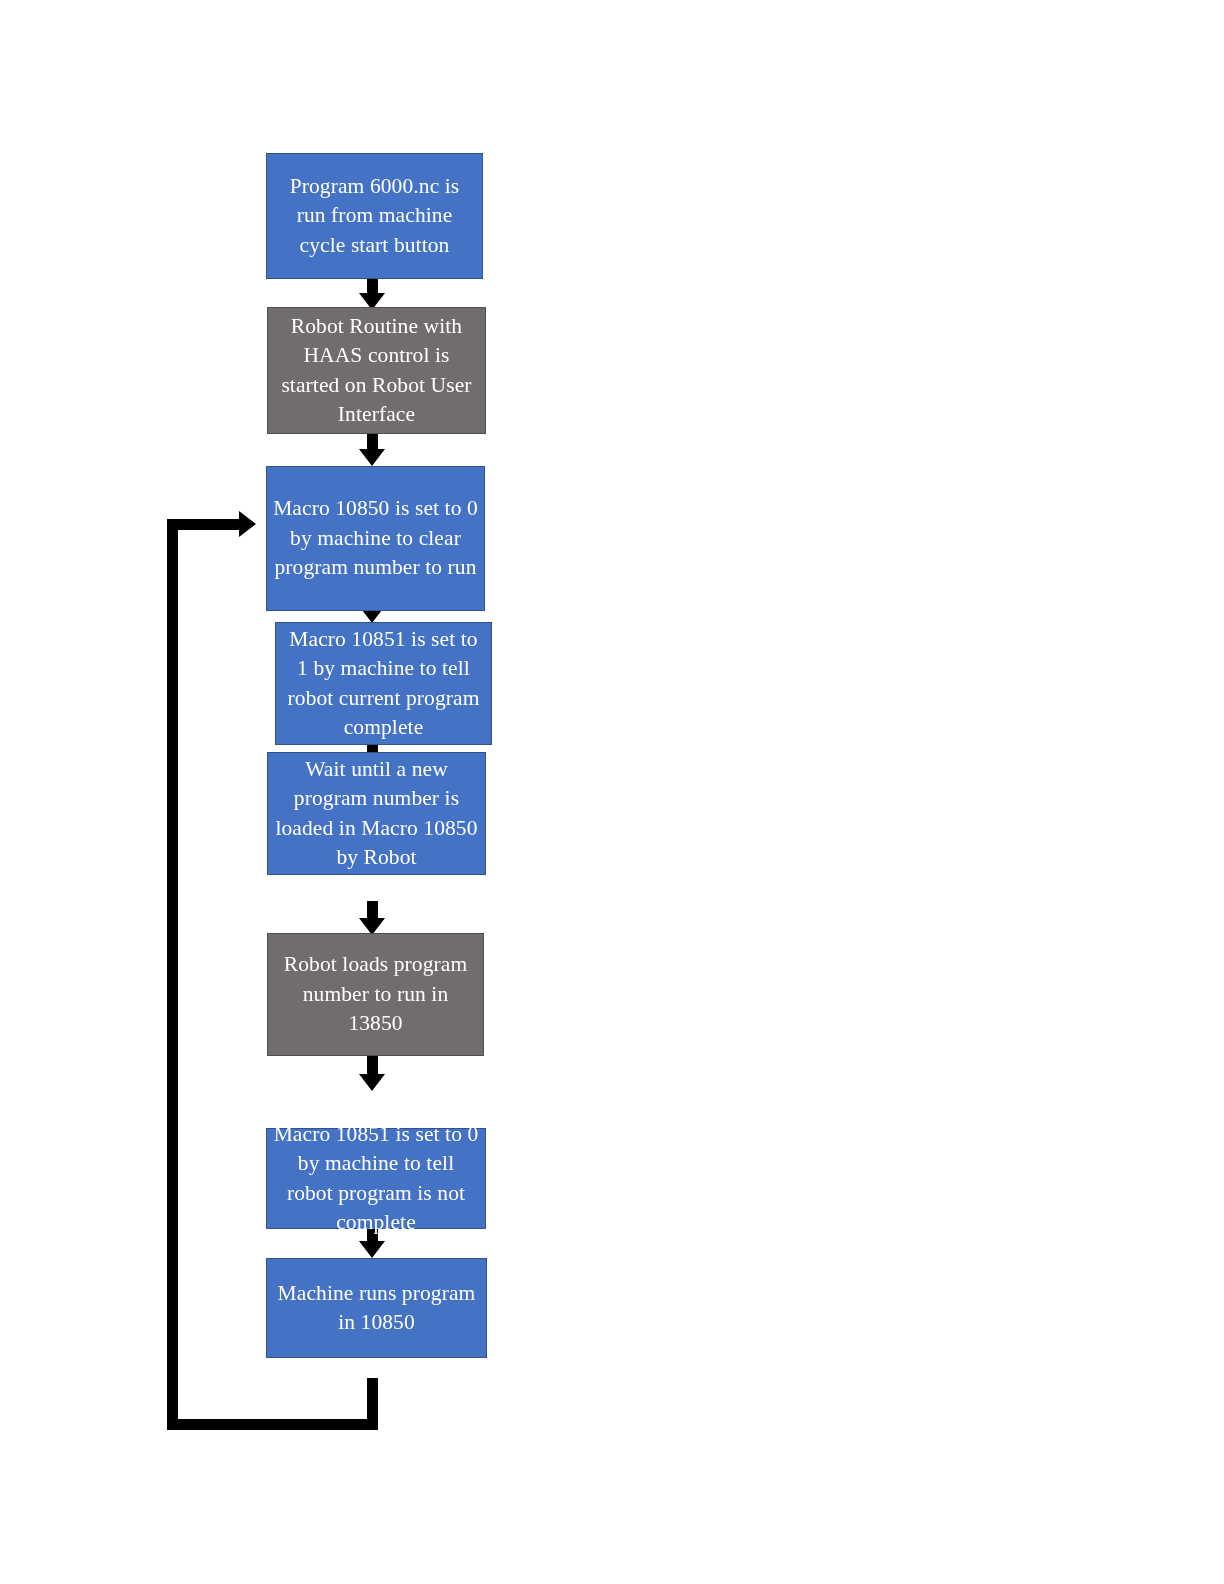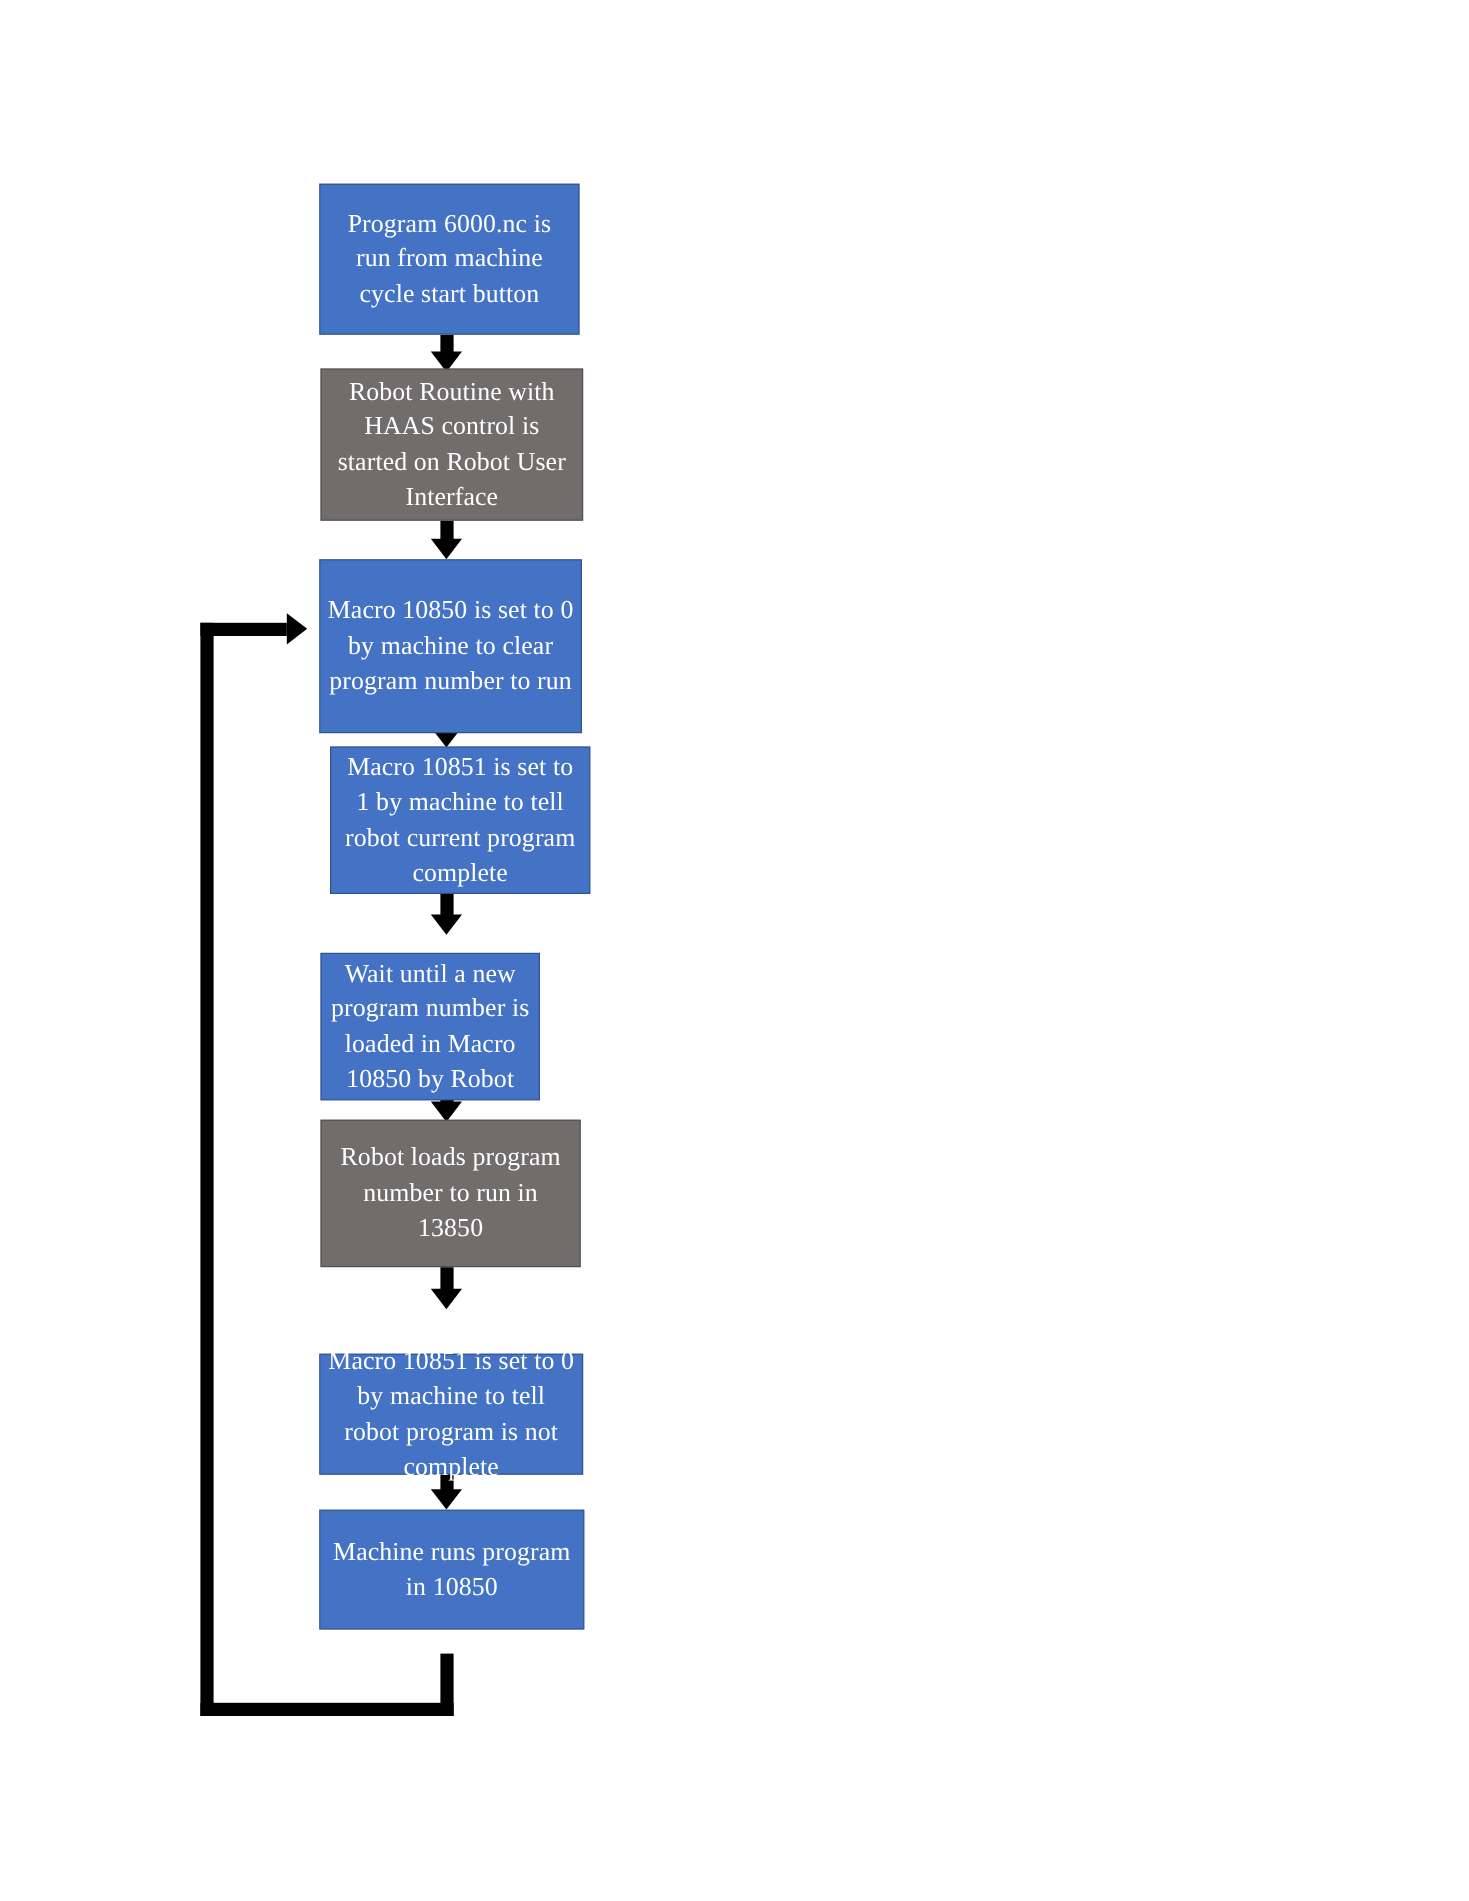--- a/index.html
+++ b/index.html
@@ -110,21 +110,21 @@
   </div>
 
   <div class="node blue" style="left:266px; top:466px; width:219px; height:145px;">
     <span>Macro 10850 is set to 0 by machine to clear program number to run</span>
   </div>
 
   <div class="node blue" style="left:275px; top:622px; width:217px; height:123px;">
     <span>Macro 10851 is set to 1 by machine to tell robot current program complete</span>
   </div>
 
-  <div class="node blue" style="left:267px; top:794px; width:183px; height:123px;">
+  <div class="node blue" style="left:267px; top:752px; width:219px; height:123px;">
     <span>Wait until a new program number is loaded in Macro 10850 by Robot</span>
   </div>
 
   <div class="node gray" style="left:267px; top:933px; width:217px; height:123px;">
     <span>Robot loads program number to run in 13850</span>
   </div>
 
   <div class="node blue" style="left:266px; top:1128px; width:220px; height:101px;">
     <span>Macro 10851 is set to 0 by machine to tell robot program is not complete</span>
   </div>

